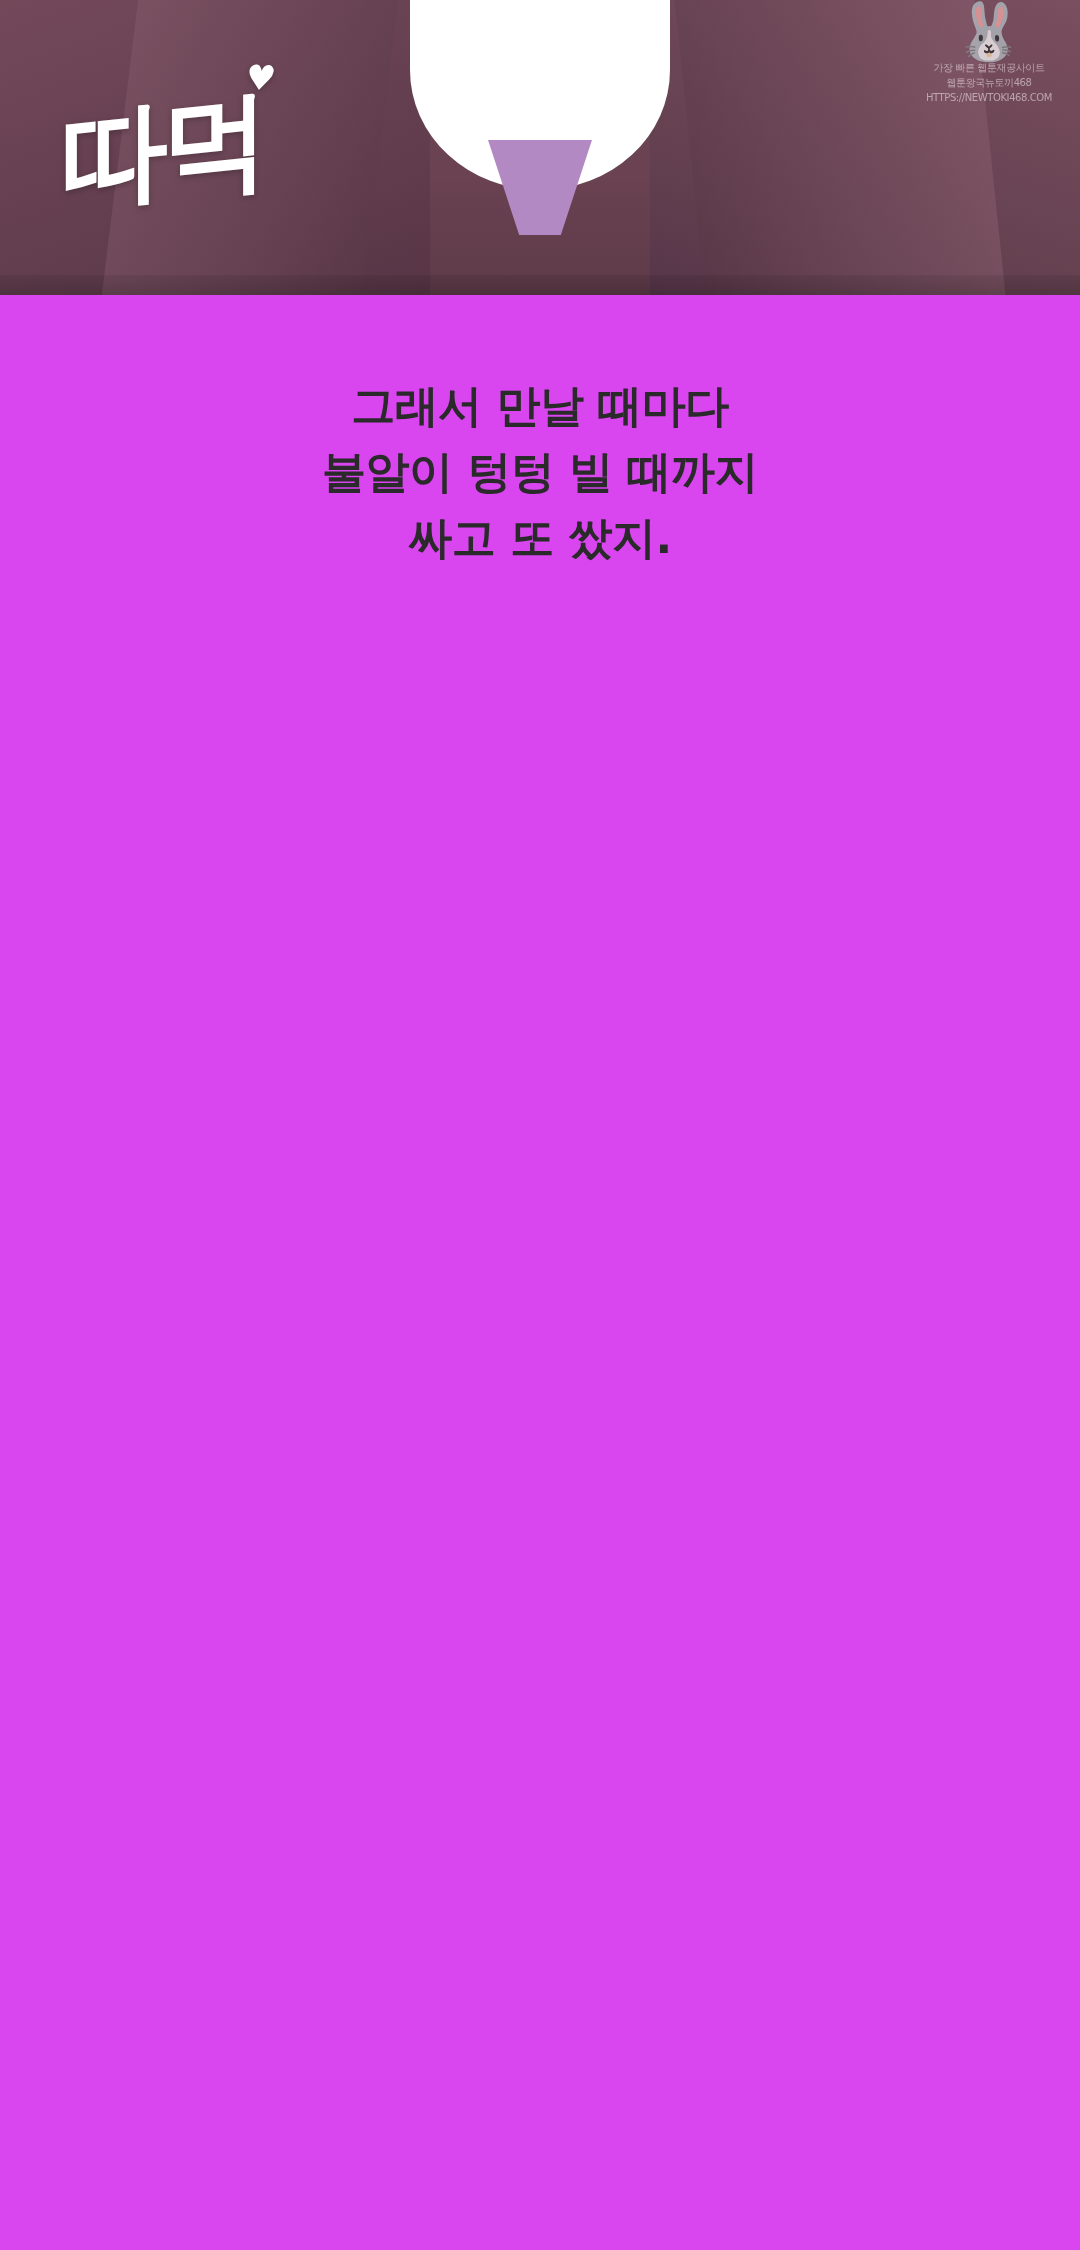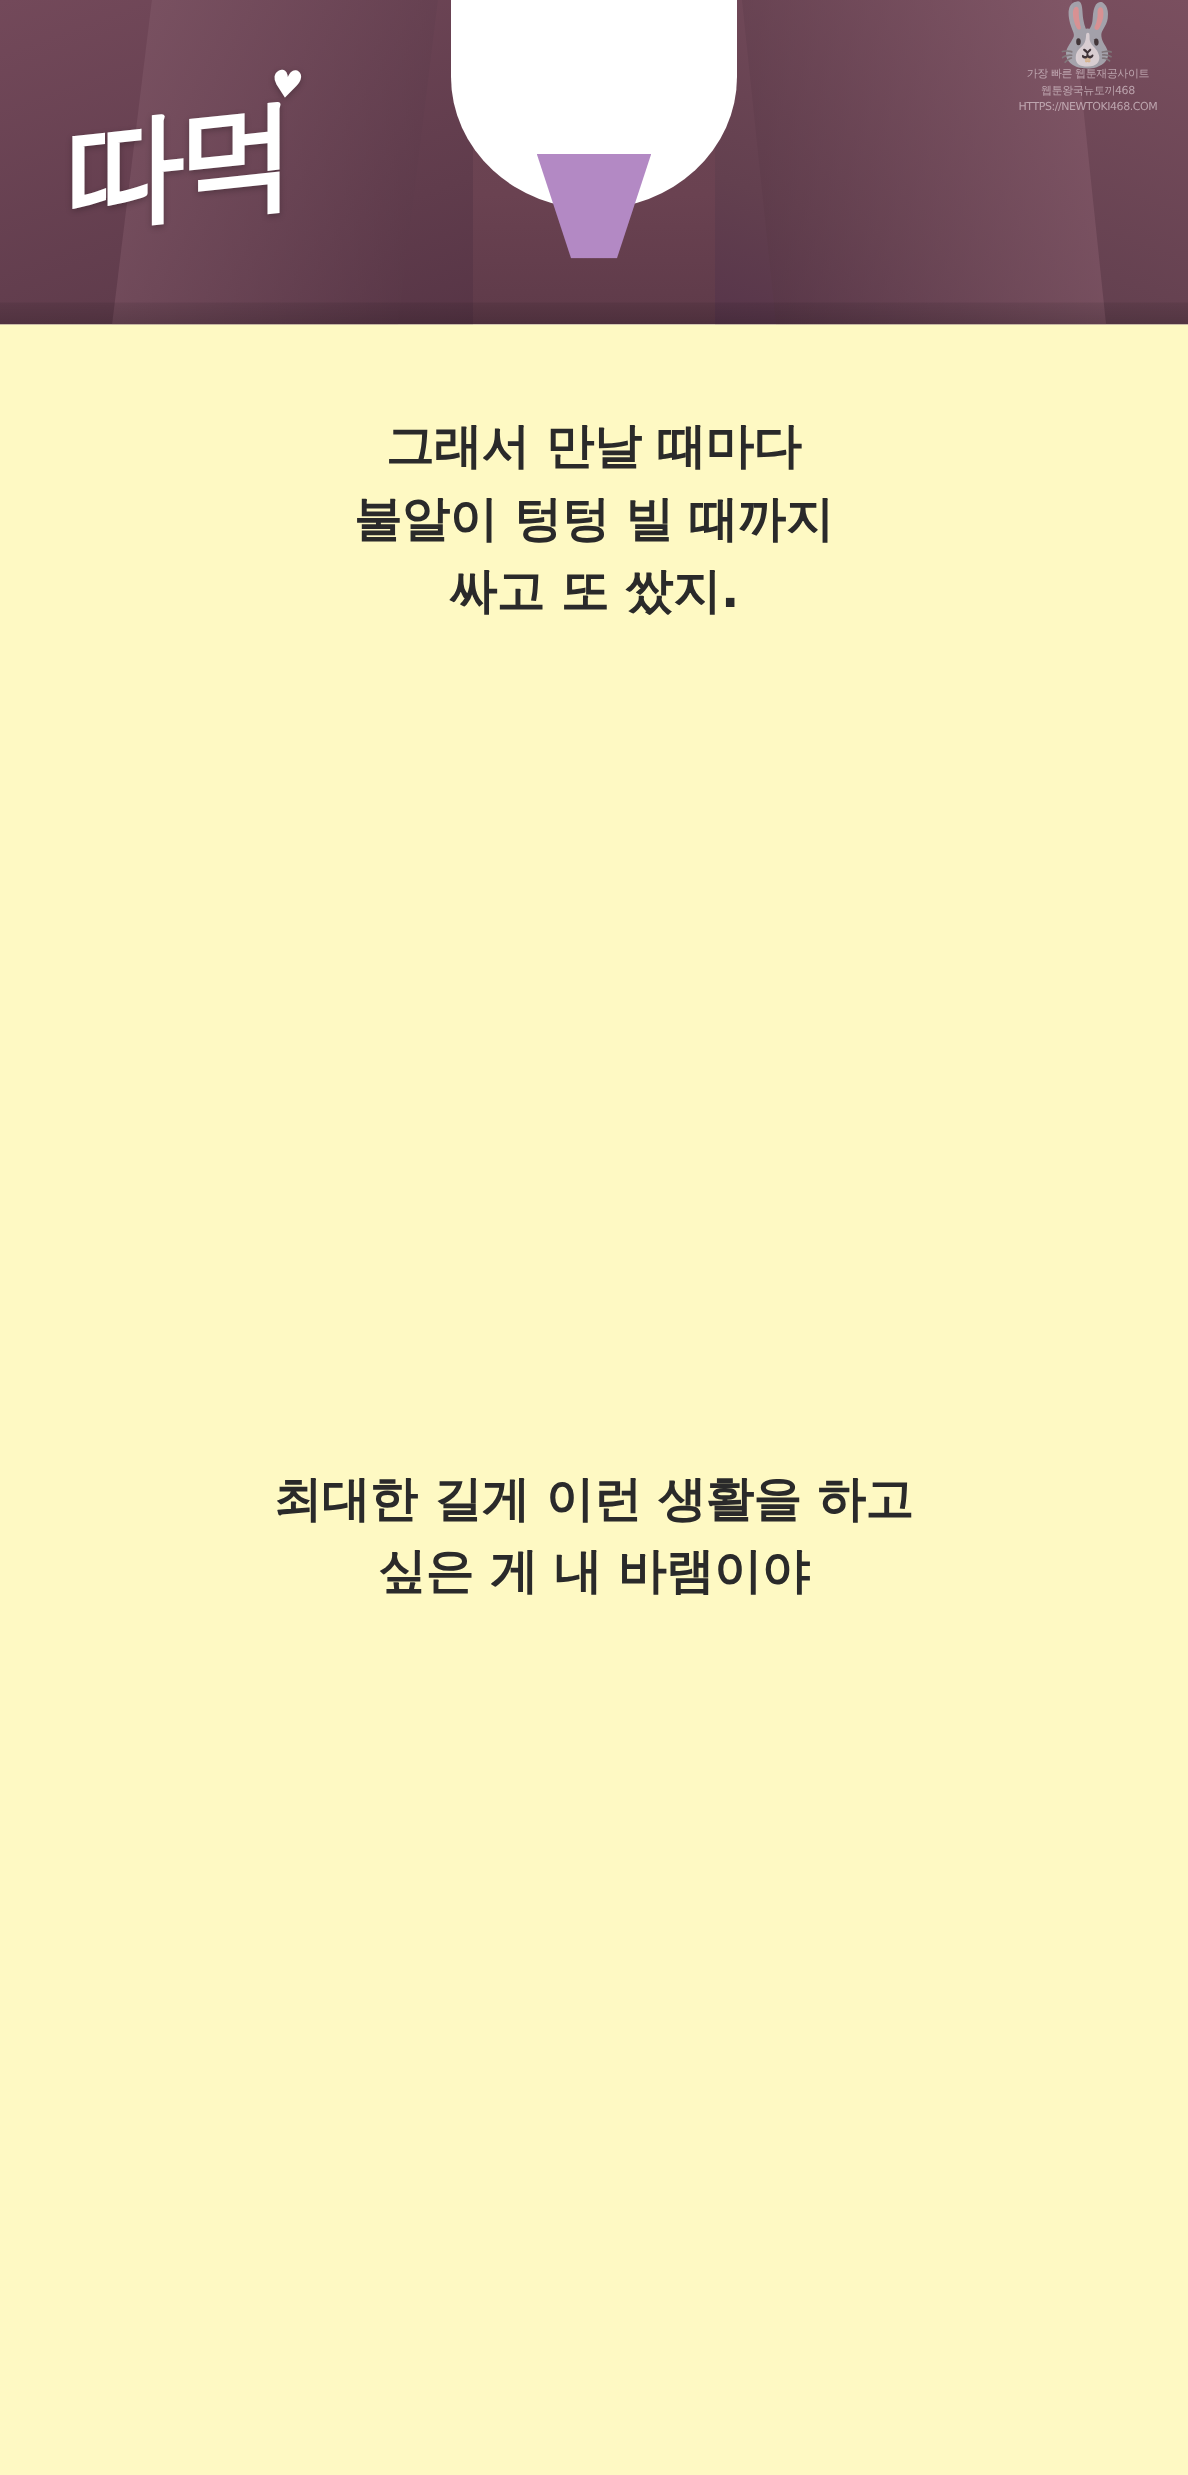--- a/index.html
+++ b/index.html
@@ -172,21 +172,21 @@
     white-space: nowrap;
   }
 
   
   .body-area {
     position: absolute;
     left: 0;
     top: 295px;
     width: 1080px;
     height: 1955px;
-    background: #fef9c3;
+    background: #d946ef;
   }
   .speech {
     position: absolute;
     width: 100%;
     text-align: center;
     color: #2a2a2a;
     font-family: "DejaVu Sans", sans-serif;
     font-size: 44px;
     font-weight: 700;
     line-height: 66px;
@@ -224,15 +224,13 @@
     <div class="wm-line">HTTPS://NEWTOKI468.COM</div>
   </div>
 
   <div class="floor"></div>
 </div>
 
 <div class="body-area">
   <div class="speech speech-1">그래서 만날 때마다
 불알이 텅텅 빌 때까지
 싸고 또 쌌지.</div>
-  <div class="speech speech-3">최대한 길게 이런 생활을 하고
-싶은 게 내 바램이야</div>
 </div>
 
 </body></html>

